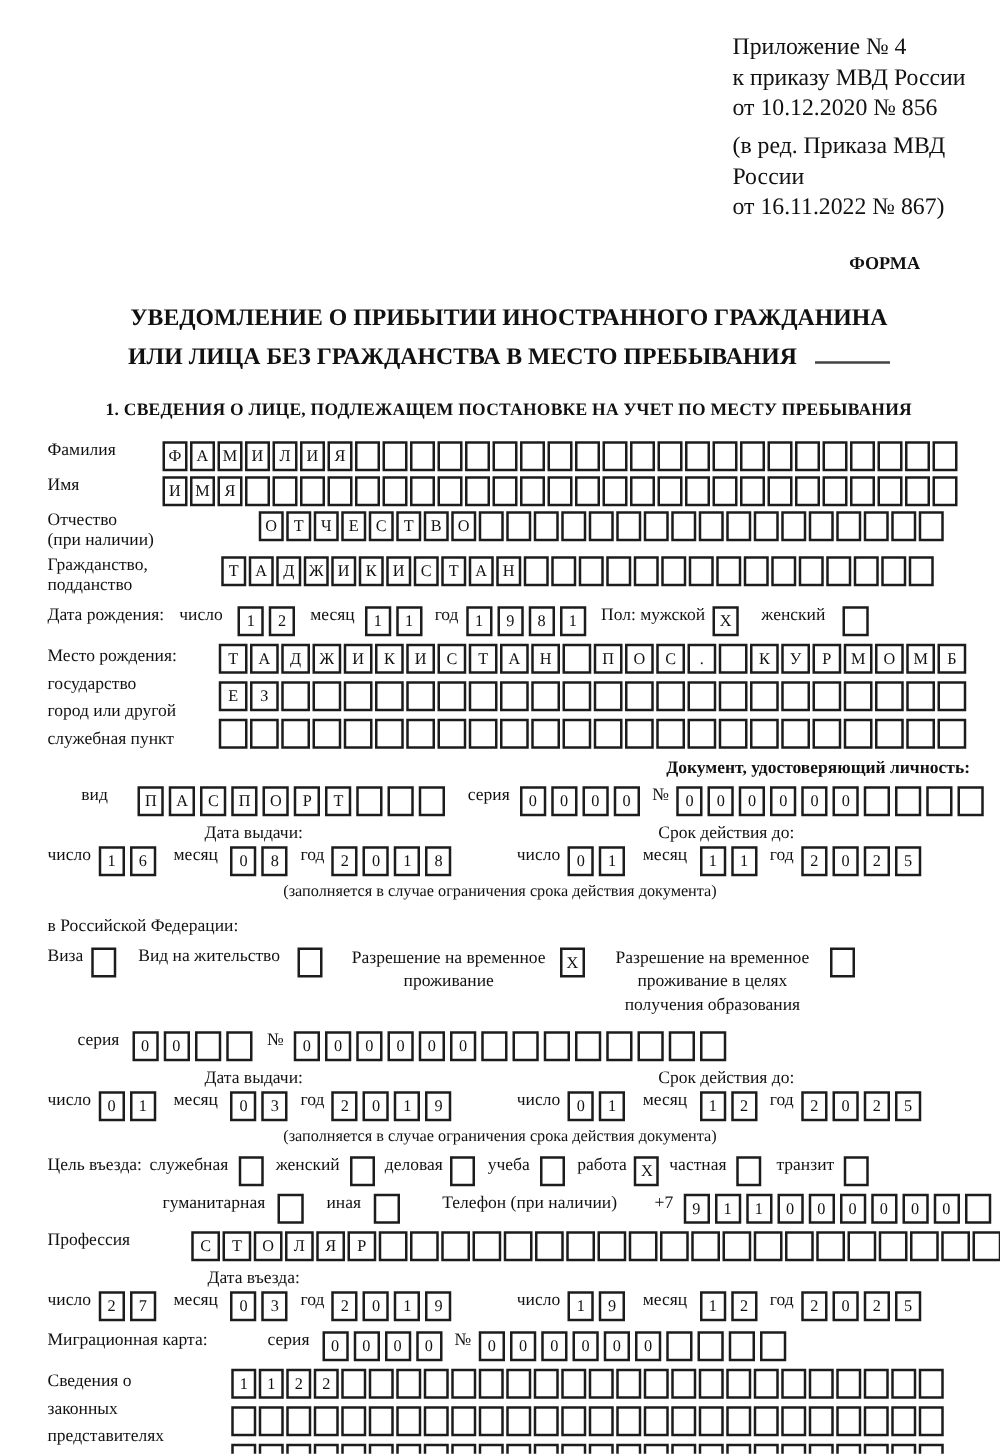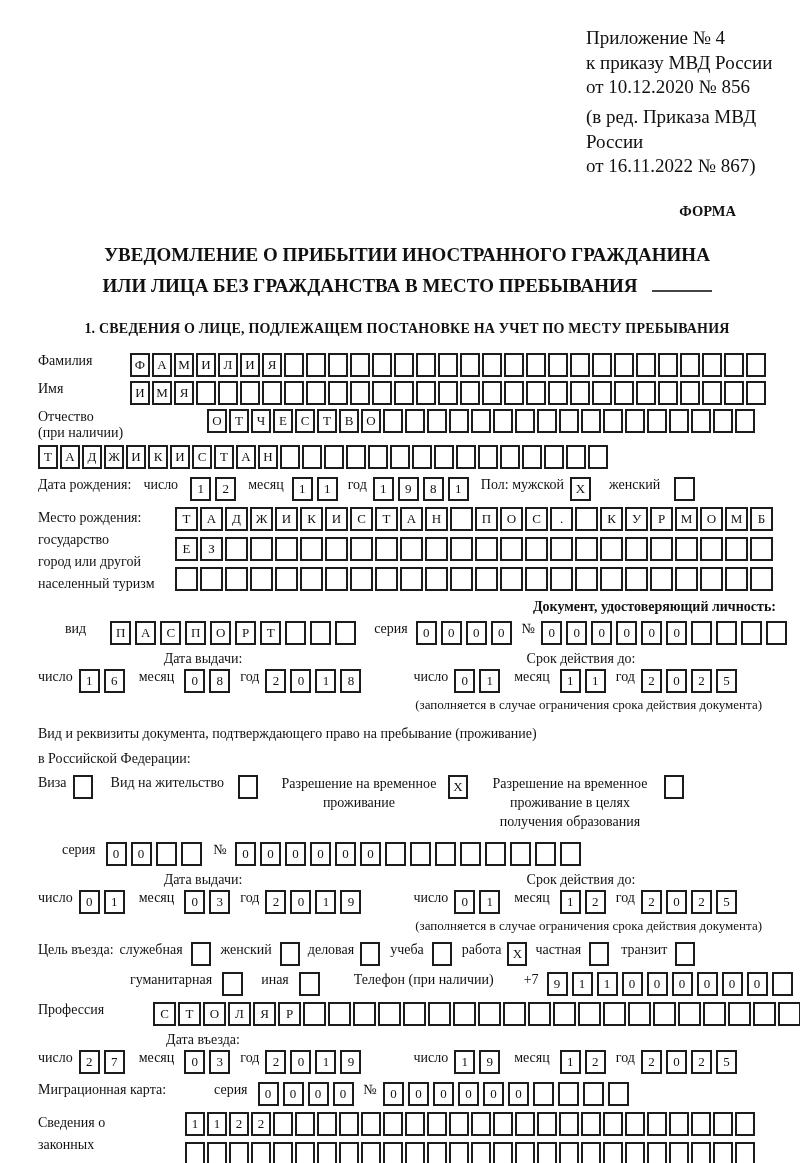--- a/index.html
+++ b/index.html
@@ -21,21 +21,21 @@
   .dates .cell{width:21px;margin-right:4px;}
   .lbl{flex:none;}
   .w92{width:92px;} .w169{width:169px;} .w139{width:139px;} .w137{width:137px;line-height:22px;}
   .w115{width:115px;} .w147{width:147px;line-height:22px;}
   .ml6{margin-left:6px;} .ml8{margin-left:8px;} .ml10{margin-left:10px;} .ml12{margin-left:12px;}
   .ml14{margin-left:14px;} .ml16{margin-left:16px;} .ml20{margin-left:20px;} .ml24{margin-left:24px;}
   .ml30{margin-left:30px;} .ml48{margin-left:48px;}
   .date-caption{display:flex;font-size:14px;margin:6px 0 2px;}
   .cap{width:330px;text-align:center;}
   .cap2{width:330px;text-align:center;margin-left:48px;}
-  .note{ text-align:right;padding-right:14px;font-size:13px;margin:2px 0 8px;}
+  .note{ text-align:center;padding-right:14px;font-size:13px;margin:2px 0 8px;}
   .doc-head{text-align:right;font-weight:700;font-size:14px;margin:4px 0 6px;}
   .para{font-size:14px;line-height:1.8;margin-top:4px;}
   .chk-label{white-space:normal;text-align:center;line-height:1.35;}
   .legal-note{font-size:13px;margin:8px 0 0 168px;}
   .col{display:flex;flex-direction:column;}
   .mb6{margin-bottom:6px;}
 </style>
 </head>
 <body>
 
@@ -160,20 +160,24 @@
         <span class="cell"></span>
         <span class="cell"></span>
         <span class="cell"></span>
         <span class="cell"></span>
         <span class="cell"></span>
         <span class="cell"></span>
       </div>
   </div>
 
   <div class="row">
+    <div class="lbl w139">
+      <div>Гражданство,</div>
+      <div>подданство</div>
+    </div>
     <div class="cells">
         <span class="cell">Т</span>
         <span class="cell">А</span>
         <span class="cell">Д</span>
         <span class="cell">Ж</span>
         <span class="cell">И</span>
         <span class="cell">К</span>
         <span class="cell">И</span>
         <span class="cell">С</span>
         <span class="cell">Т</span>
@@ -224,21 +228,21 @@
     <span class="cells ml14">
         <span class="cell"></span>
       </span>
   </div>
 
   <div class="row" style="margin-top:6px;">
     <div class="lbl w137">
       <div>Место рождения:</div>
       <div>государство</div>
       <div>город или другой</div>
-      <div>населенный туризм</div>
+      <div>служебная пункт</div>
     </div>
     <div class="col p25">
       <div class="cells mb6">
           <span class="cell">Т</span>
           <span class="cell">А</span>
           <span class="cell">Д</span>
           <span class="cell">Ж</span>
           <span class="cell">И</span>
           <span class="cell">К</span>
           <span class="cell">И</span>
@@ -391,21 +395,20 @@
         <span class="cell">2</span>
         <span class="cell">0</span>
         <span class="cell">2</span>
         <span class="cell">5</span>
       </span>
   </div>
 
   <div class="note">(заполняется в случае ограничения срока действия документа)</div>
 
   <div class="para">
-    <div>Вид и реквизиты документа, подтверждающего право на пребывание (проживание)</div>
     <div>в Российской Федерации:</div>
   </div>
 
   <div class="row" style="margin-top:4px;">
     <span>Виза</span>
     <span class="cells ml6">
         <span class="cell"></span>
       </span>
     <span class="ml16">Вид на жительство</span>
     <span class="cells ml14">

